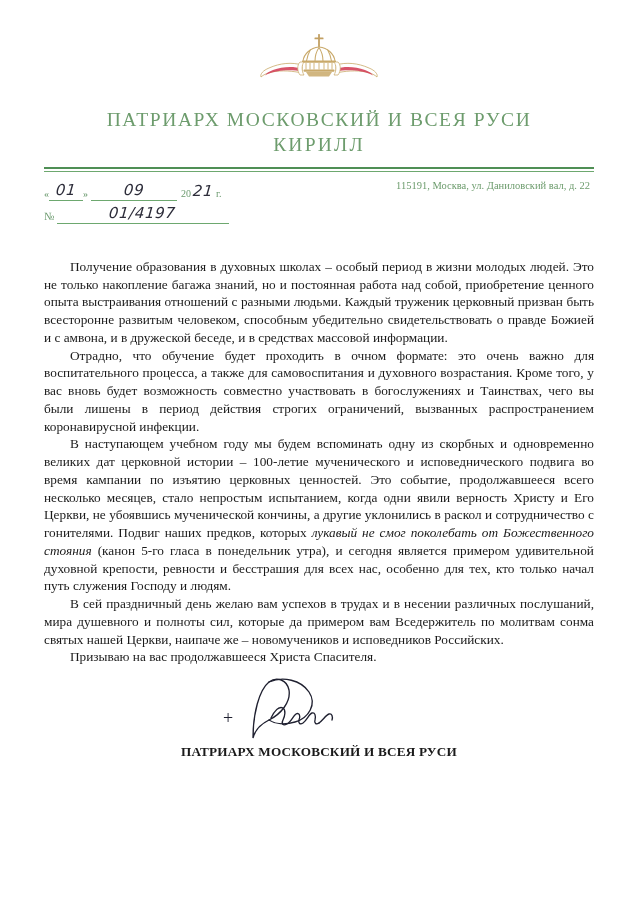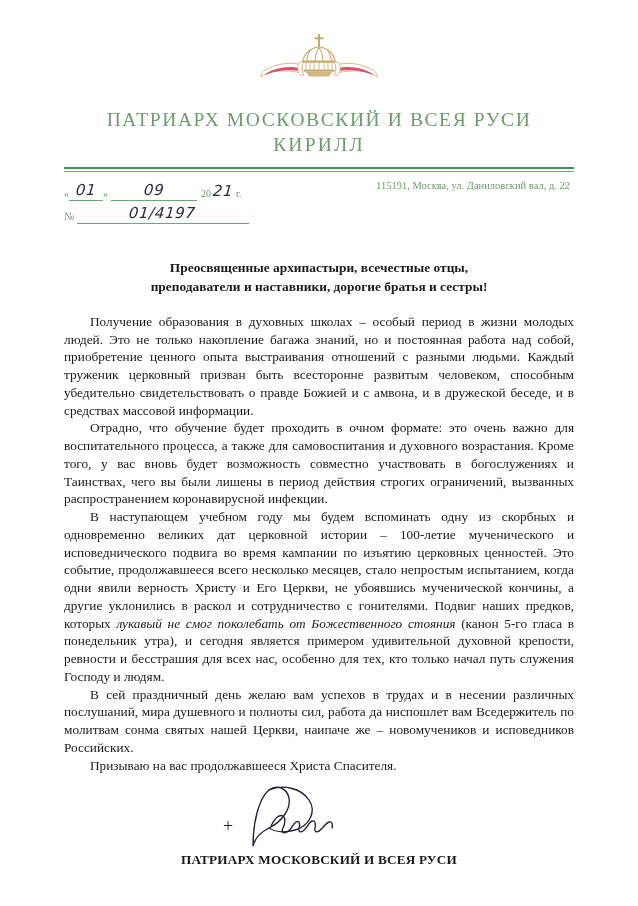--- a/index.html
+++ b/index.html
@@ -14,21 +14,21 @@
     color: #1a1a1a;
     position: relative;
     overflow: hidden;
   }
 
   .page {
     width: 638px;
     height: 906px;
     position: relative;
     box-sizing: border-box;
-    padding: 0 64px;
+    padding: 0 44px;
   }
 
   
   .letterhead {
     padding-top: 30px;
     text-align: center;
   }
   .emblem {
     width: 130px;
     height: 62px;
@@ -269,30 +269,26 @@
       </div>
 
     </div>
 
     <div class="meta-right">115191, Москва, ул. Даниловский вал, д. 22</div>
   </div>
 
   <div class="addressee">
   </div>
 
-  <div class="salutation">
-    <div>Преосвященные архипастыри, всечестные отцы,</div>
-    <div>преподаватели и наставники, дорогие братья и сестры!</div>
-  </div>
 
   <div class="body-text">
     <p>Получение образования в духовных школах – особый период в жизни молодых людей. Это не только накопление багажа знаний, но и постоянная работа над собой, приобретение ценного опыта выстраивания отношений с разными людьми. Каждый труженик церковный призван быть всесторонне развитым человеком, способным убедительно свидетельствовать о правде Божией и с амвона, и в дружеской беседе, и в средствах массовой информации.</p>
     <p>Отрадно, что обучение будет проходить в очном формате: это очень важно для воспитательного процесса, а также для самовоспитания и духовного возрастания. Кроме того, у вас вновь будет возможность совместно участвовать в богослужениях и Таинствах, чего вы были лишены в период действия строгих ограничений, вызванных распространением коронавирусной инфекции.</p>
     <p><span>В наступающем учебном году мы будем вспоминать одну из скорбных и одновременно великих дат церковной истории – 100-летие мученического и исповеднического подвига во время кампании по изъятию церковных ценностей. Это событие, продолжавшееся всего несколько месяцев, стало непростым испытанием, когда одни явили верность Христу и Его Церкви, не убоявшись мученической кончины, а другие уклонились в раскол и сотрудничество с гонителями. Подвиг наших предков, которых </span><em>лукавый не смог поколебать от Божественного стояния</em><span> (канон 5-го гласа в понедельник утра), и сегодня является примером удивительной духовной крепости, ревности и бесстрашия для всех нас, особенно для тех, кто только начал путь служения Господу и людям.</span></p>
-    <p>В сей праздничный день желаю вам успехов в трудах и в несении различных послушаний, мира душевного и полноты сил, работа да ниспошлет вам Вседержитель по молитвам сонма святых нашей Церкви, наипаче же – новомучеников и исповедников Российских.</p>
+    <p>В сей праздничный день желаю вам успехов в трудах и в несении различных послушаний, мира душевного и полноты сил, которые да примером вам Вседержитель по молитвам сонма святых нашей Церкви, наипаче же – новомучеников и исповедников Российских.</p>
     <p>Призываю на вас продолжавшееся Христа Спасителя.</p>
   </div>
 
   <div class="sign-area">
     <svg class="sign-svg" viewBox="0 0 220 72">
       <text x="14" y="50" font-family="Liberation Serif, serif" font-size="18" fill="#1f2030">+</text>
       <g fill="none" stroke="#1f2030" stroke-width="1.35" stroke-linecap="round">
         <path d="M44 64 C44 40 50 16 60 8 C68 2 78 6 80 16 C82 28 72 40 60 46
                  C52 50 46 56 44 64 Z"></path>
         <path d="M60 8 C74 2 92 6 100 18 C108 30 100 44 86 48 C76 51 66 50 60 46"></path>

